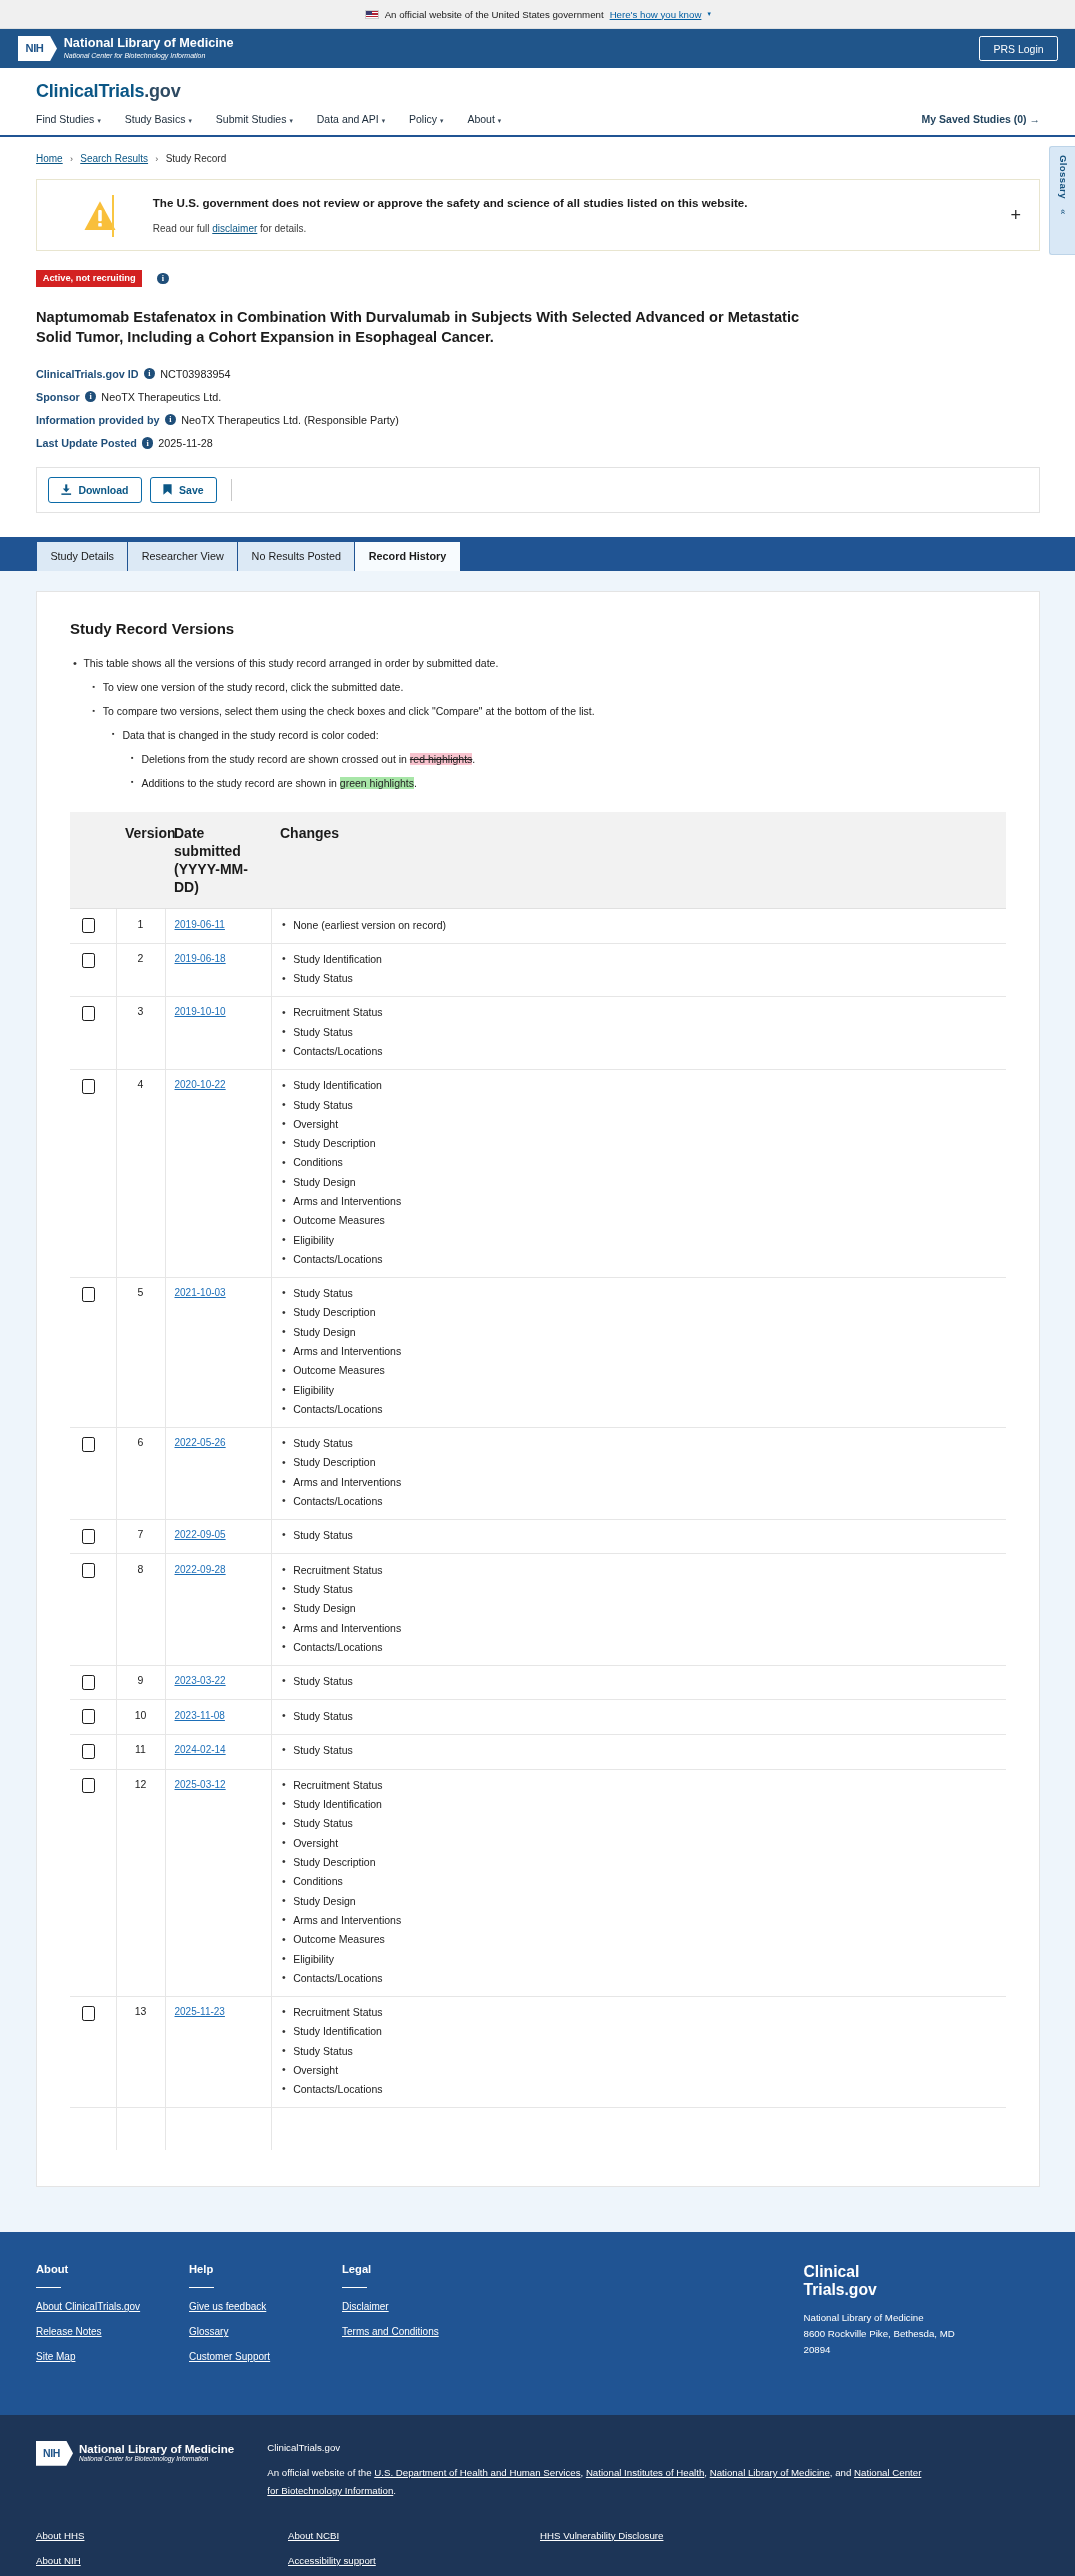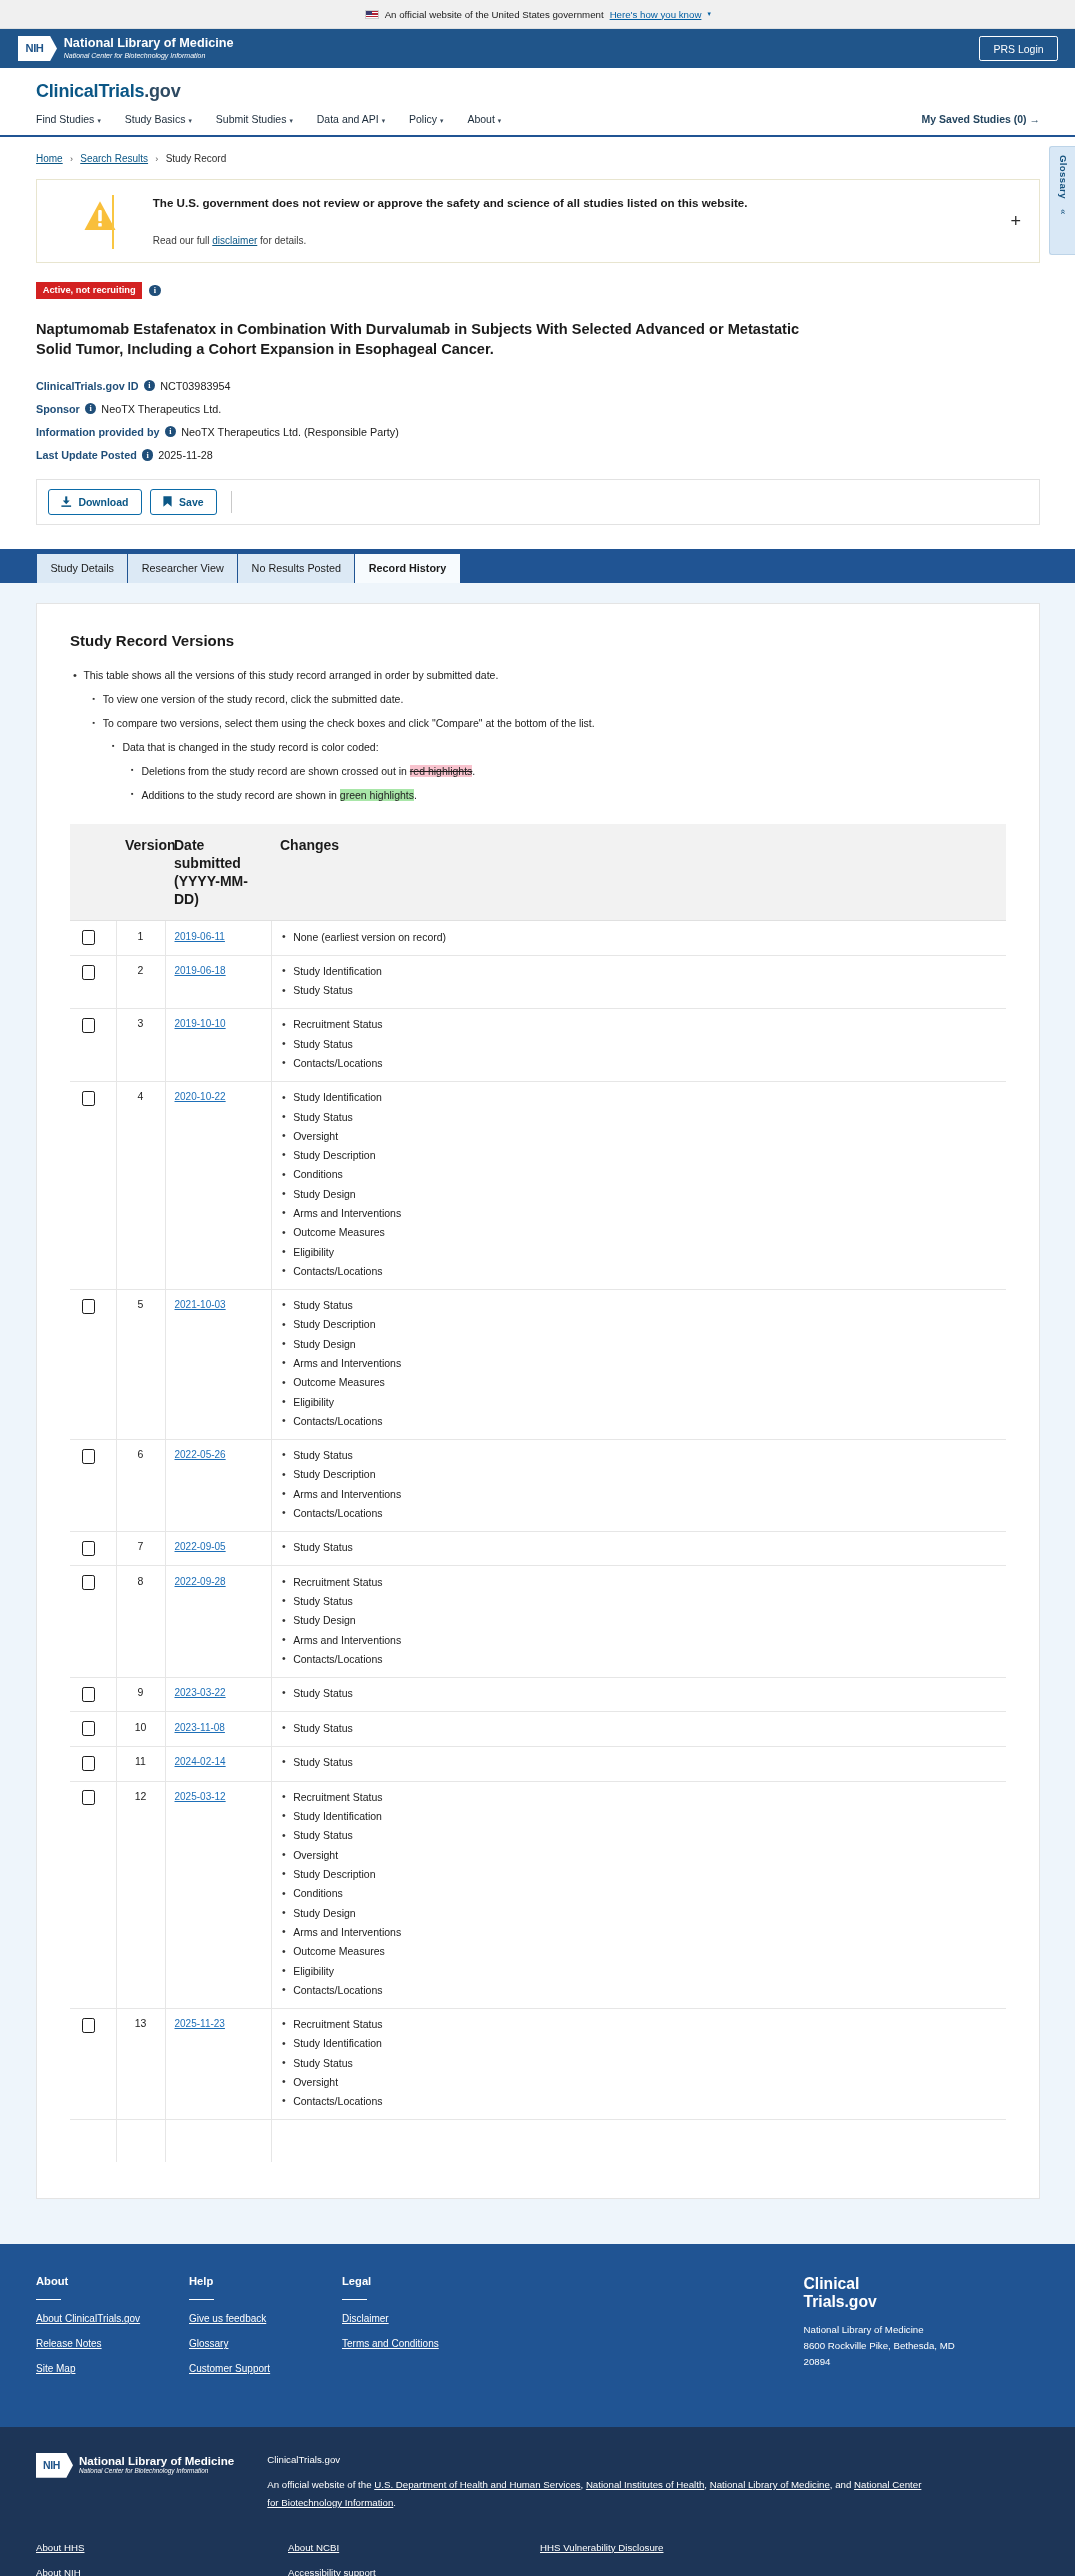--- a/index.html
+++ b/index.html
@@ -190,42 +190,42 @@
     flex:0 0 auto;
     position:relative;
   }
   .warn-icon svg{ display:block; }
   .disc-body{ padding-left:13.4px; }
   .disc-title{
     font-size:11.6px;
     font-weight:bold;
     color:#1b1b1b;
     line-height:1.35;
-    margin-bottom:24px;
+    margin-bottom:12px;
   }
   .disc-sub{
     font-size:10px;
     color:#3c3c3c;
   }
   .disc-sub a{ color:#0b5786; text-decoration:underline; }
   .disc-plus{
     position:absolute;
     right:18px;
     top:50%;
     transform:translateY(-50%);
     font-size:18px;
     color:#2b2b2b;
     cursor:pointer;
     line-height:1;
     font-weight:300;
   }
 
   
   .study-head{ padding:19.4px 36px 0 36px; }
-  .status-line{ display:flex; align-items:center; gap:7px; margin-bottom:19.4px; }
+  .status-line{ display:flex; align-items:center; gap:15px; margin-bottom:19.4px; }
   .status-badge{
     background:#d32121;
     color:#ffffff;
     font-size:9.3px;
     font-weight:bold;
     padding:3px 6.7px 3.7px 6.7px;
     line-height:1.1;
   }
   .info-i{
     width:11.2px; height:11.2px;

